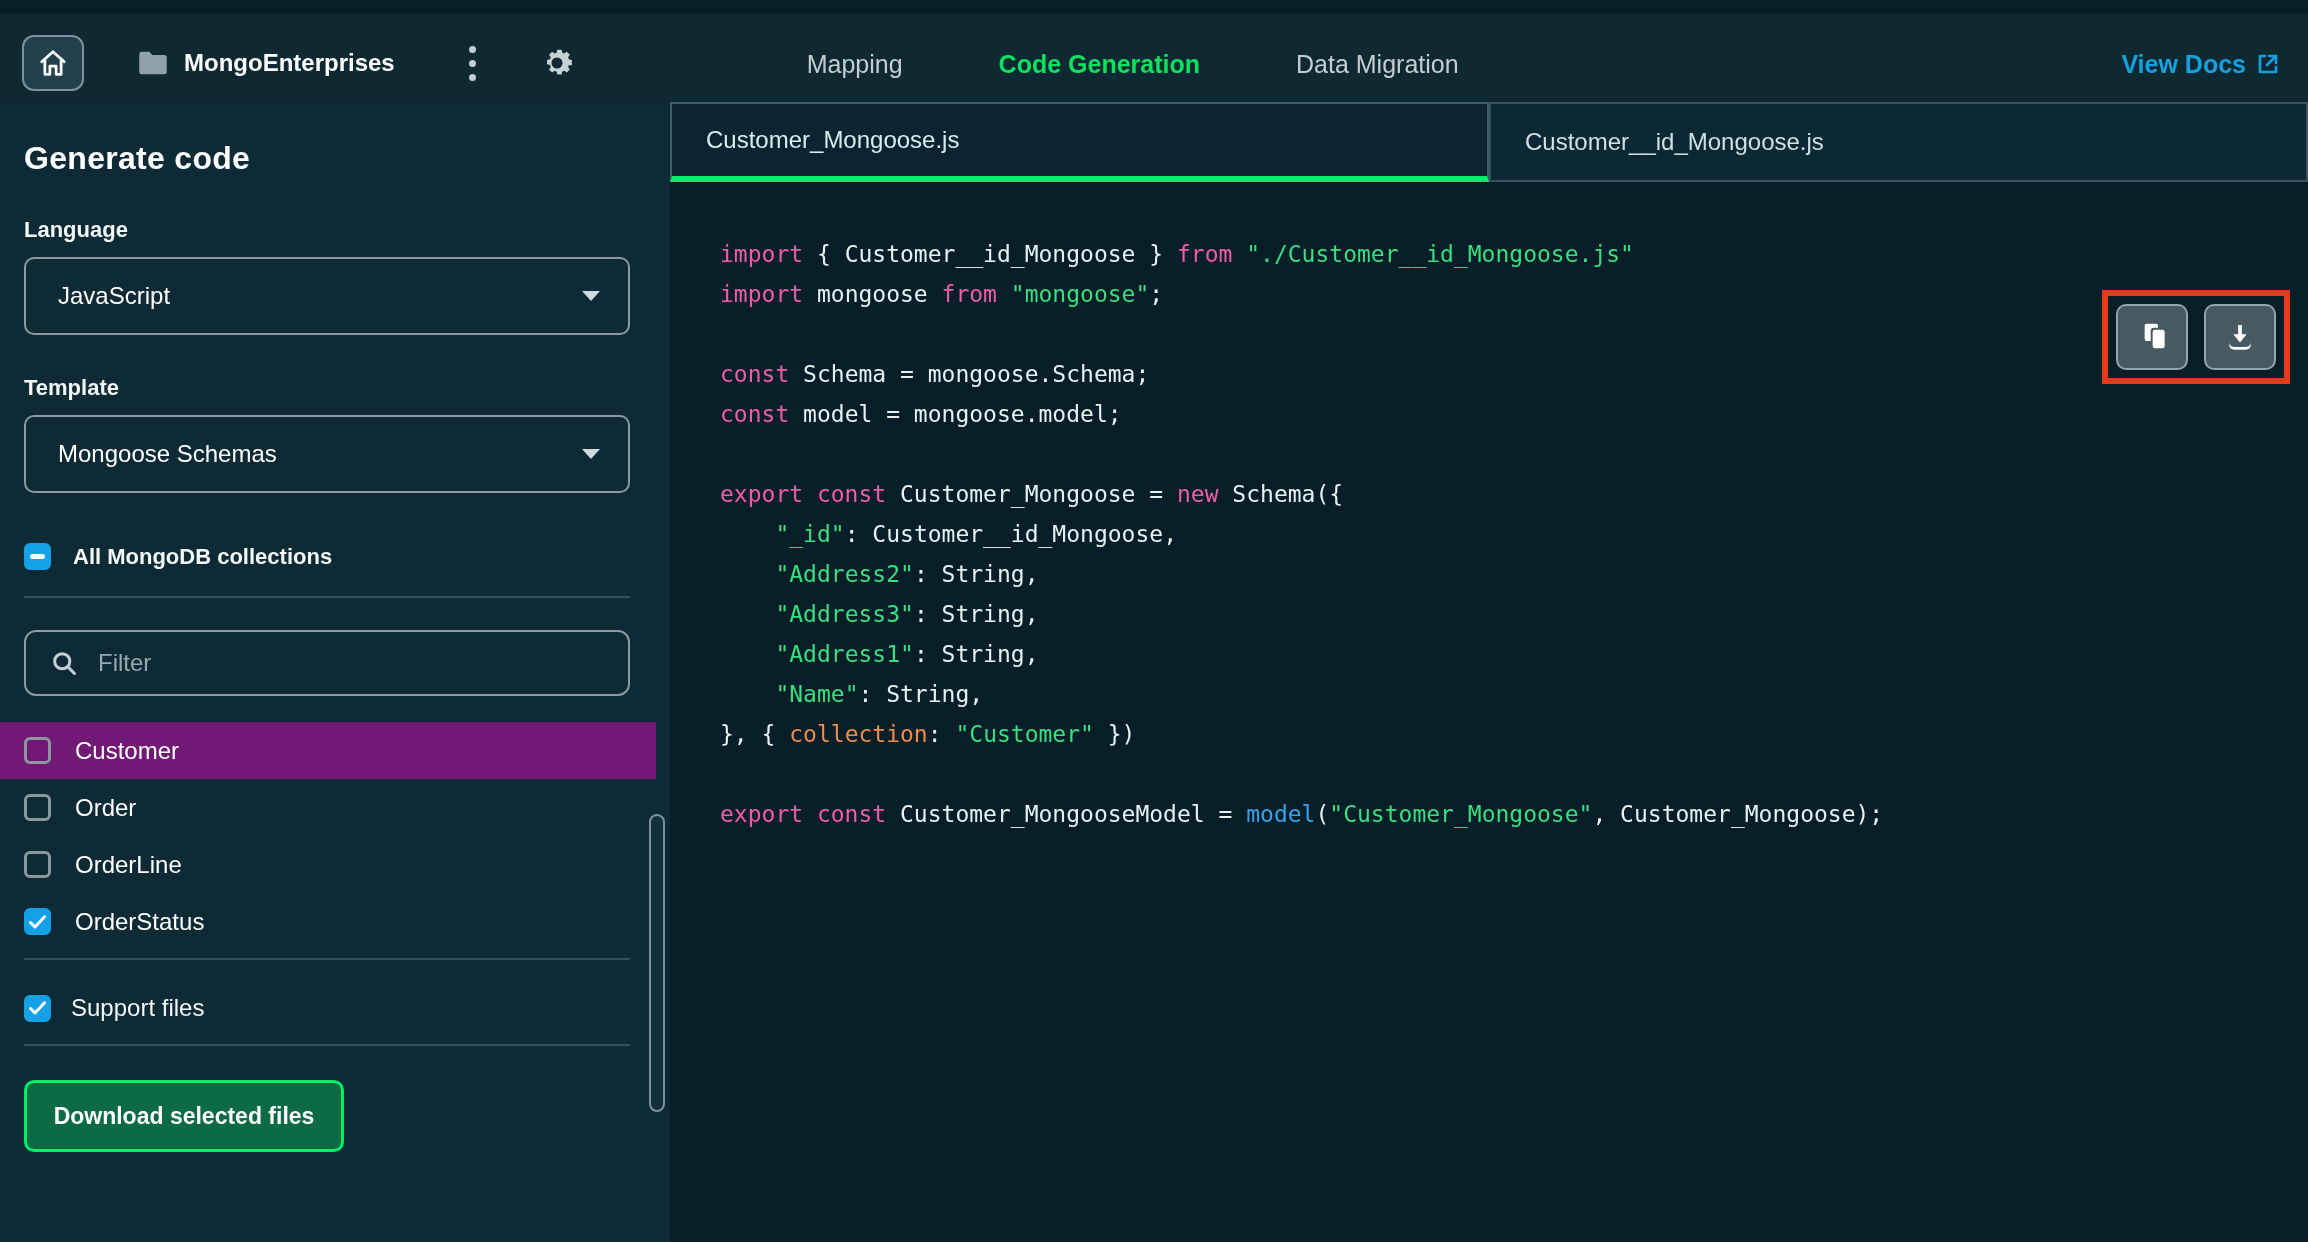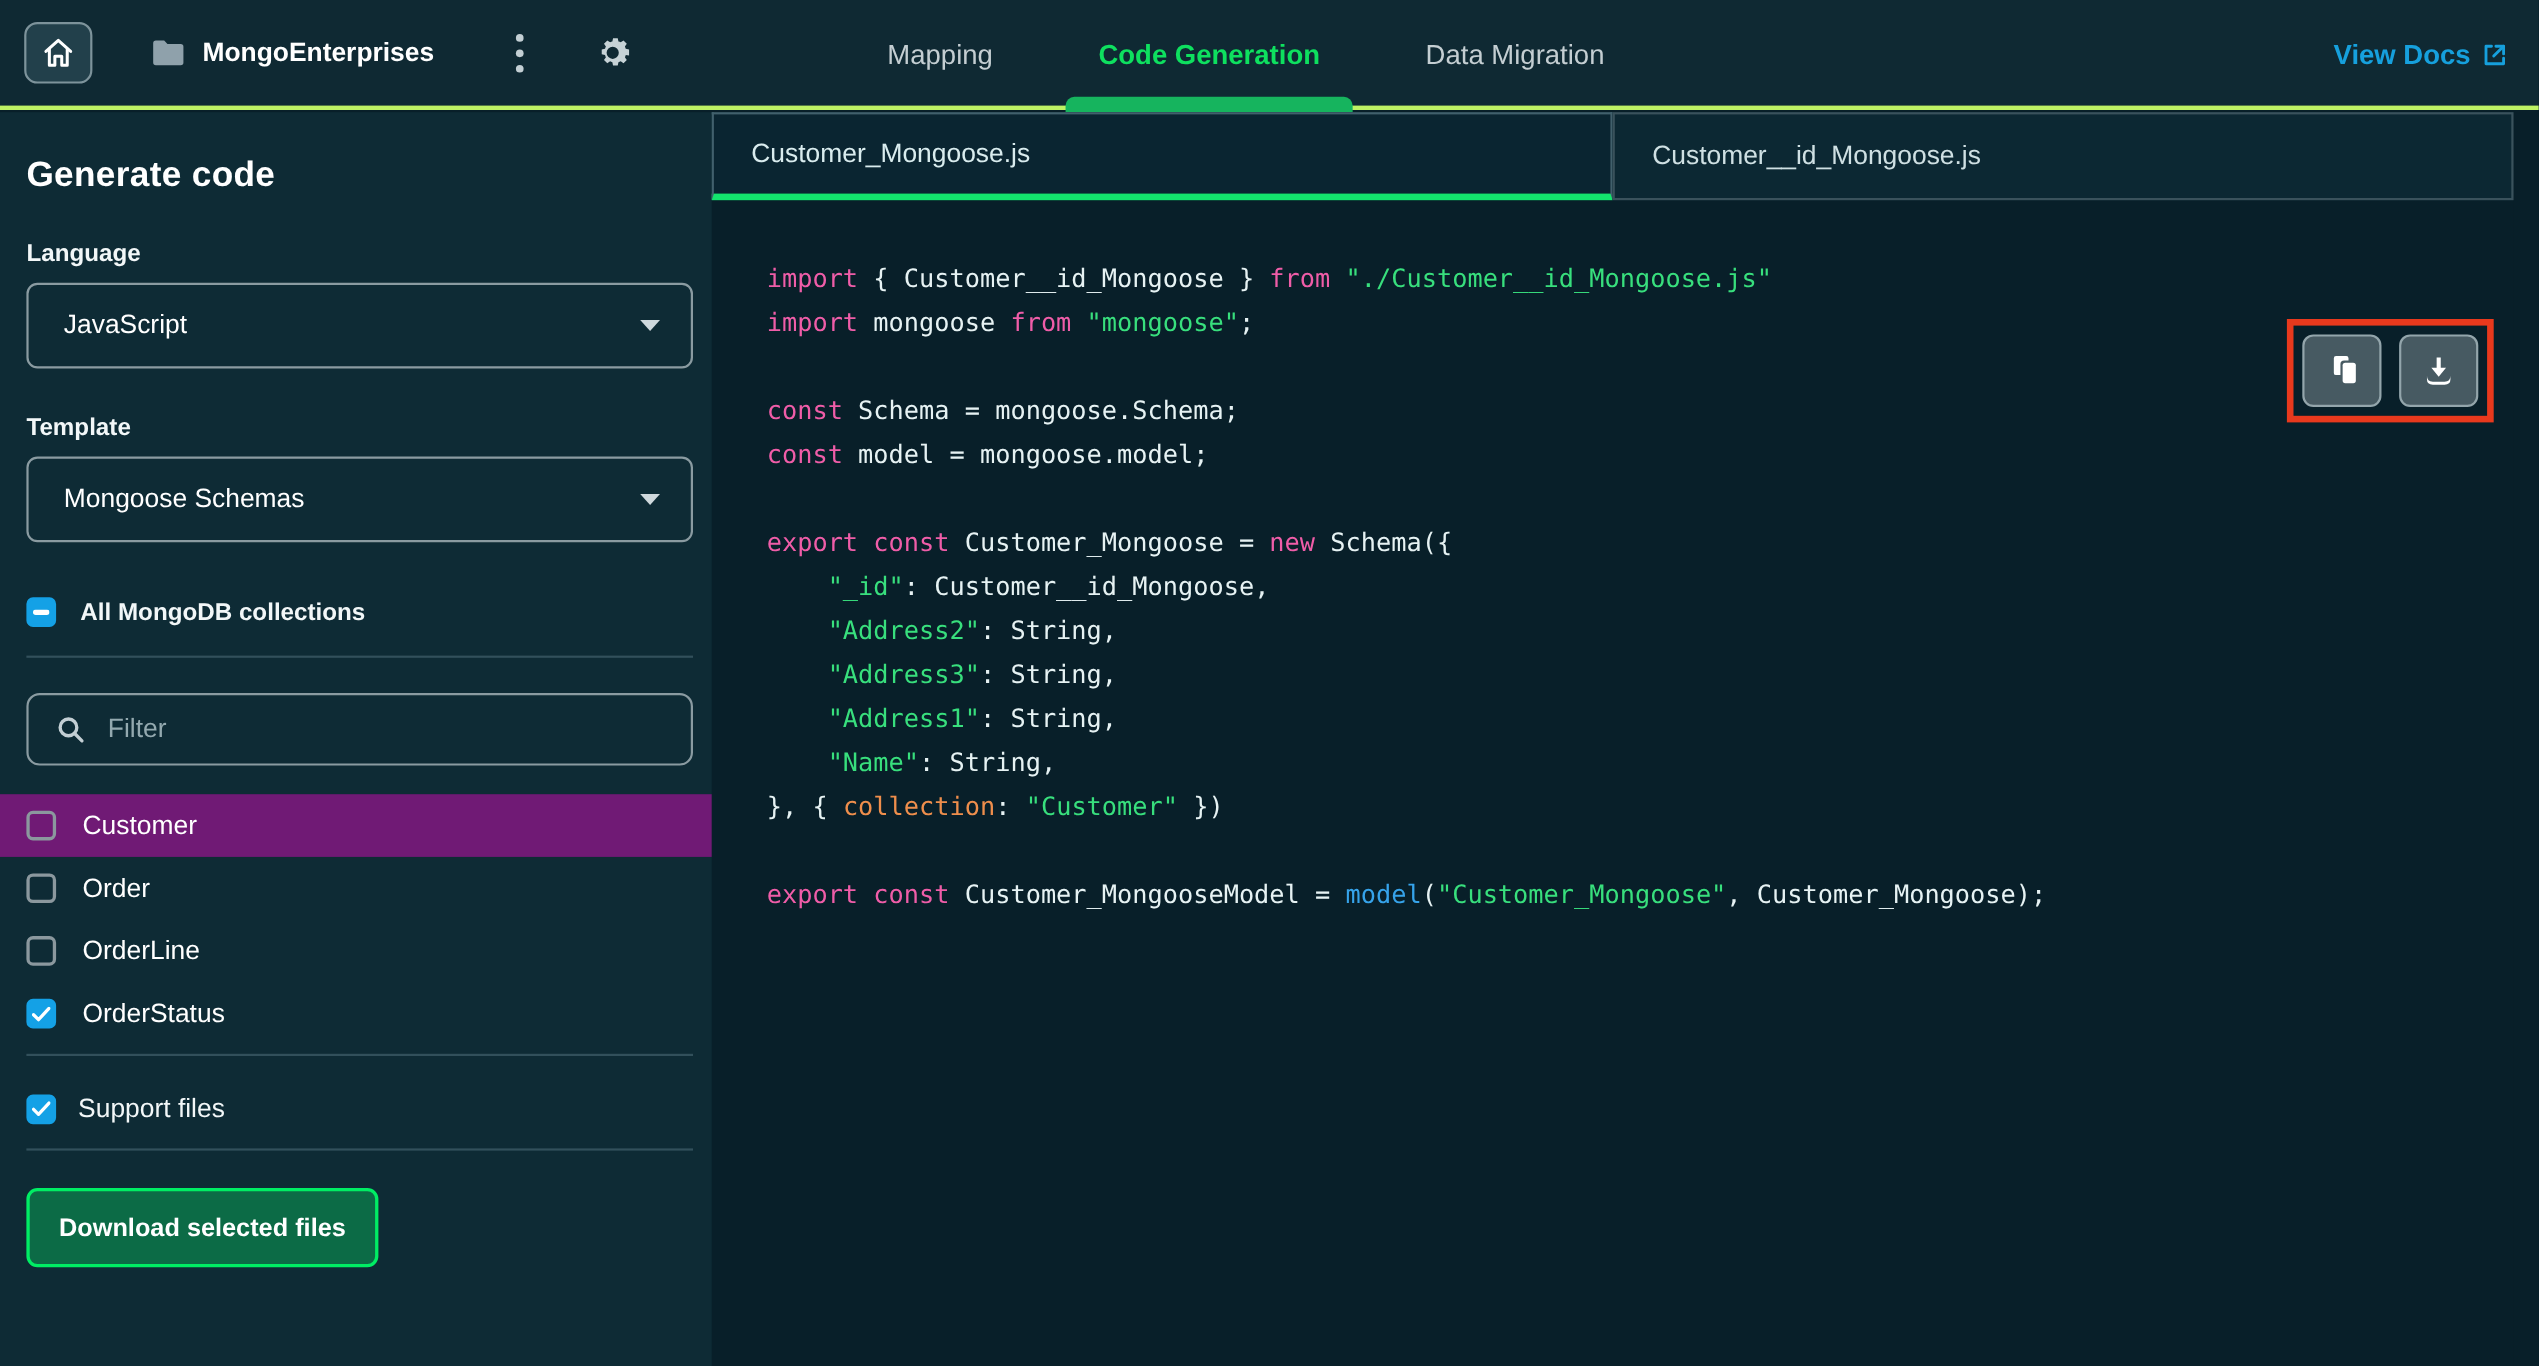--- a/index.html
+++ b/index.html
@@ -6,23 +6,23 @@
   html,body { width:2308px; height:1242px; overflow:hidden; }
   body {
     font-family:"Liberation Sans", sans-serif;
     background:#081f29;
     color:#e9f2f3;
     position:relative;
   }
 
   
   .topbar {
-    position:absolute; left:0; top:0; width:2308px; height:100px;
+    position:absolute; left:0; top:14px; width:2308px; height:100px;
     background:#0f2933;
-    border-bottom:4px solid #bef264;
+    border-bottom:2px solid #bef264;
     display:flex; align-items:center;
   }
   .topbar-left { display:flex; align-items:center; gap:26px; padding-left:22px; }
   .home-btn {
     width:62px; height:56px; border-radius:12px;
     background:#22404b; border:2px solid #7d939b;
     display:flex; align-items:center; justify-content:center;
     cursor:pointer;
   }
   .project { display:flex; align-items:center; gap:16px; margin-left:28px; }
@@ -109,21 +109,21 @@
     color:#ffffff; font-size:23px; font-weight:bold;
     font-family:"Liberation Sans", sans-serif; cursor:pointer;
   }
 
   .sb-scrollbar {
     position:absolute; right:5px; top:712px; width:16px; height:298px;
     border:2px solid #7e939b; border-radius:9px; background:#12303a; cursor:pointer;
   }
 
   
-  .editor { position:absolute; left:647px; top:102px; width:1638px; height:1140px; background:#081f29; }
+  .editor { position:absolute; left:670px; top:102px; width:1638px; height:1140px; background:#081f29; }
   .file-tabs { display:flex; height:80px; }
   .file-tab {
     flex:1; display:flex; align-items:center; padding-left:34px;
     font-size:24px; color:#cfe0e3; cursor:pointer;
     background:#0c2833; border:2px solid #3a525c;
   }
   .file-tab.active {
     background:#0a2531; border-color:#41606c; border-bottom:6px solid #13e56d;
     color:#d9ecee;
   }

